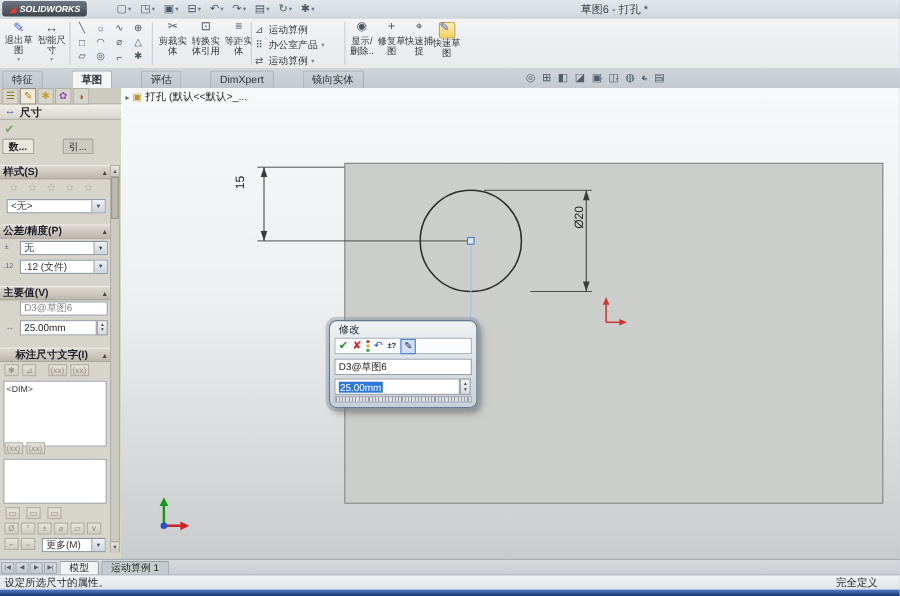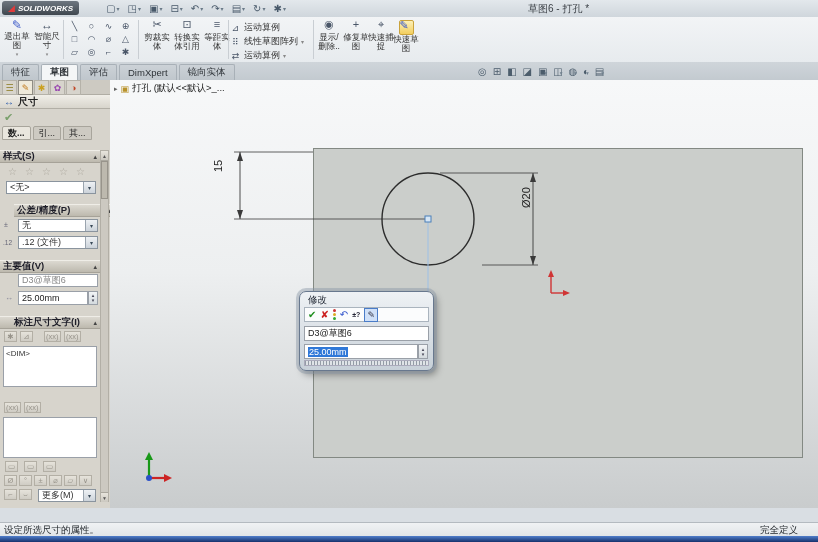--- a/index.html
+++ b/index.html
@@ -1,20 +1,20 @@
 <!DOCTYPE html>
 <html><head>
 <meta charset="utf-8">
 <style>
   html,body{margin:0;padding:0;}
   body{font-family:"Liberation Sans","DejaVu Sans",sans-serif;background:#9aa0a6;}
   .app{position:relative;width:818px;height:542px;background:#d9dee3;overflow:hidden;
        font-size:10px;color:#222;-webkit-font-smoothing:antialiased;}
   .abs{position:absolute;}
-  .row{display:flex;align-items:center;}
+  .row{display:flex;align-items:center;gap:24px;}
 
   
   .titlebar{left:0;top:0;width:818px;height:17px;background:linear-gradient(#e3e8ec,#cfd6dc);border-bottom:1px solid #b9c0c7;}
   .logo{left:2px;top:1px;height:14px;padding:0 6px;background:linear-gradient(#6d7680,#3f474f);
         border-radius:3px;color:#fff;font-size:8px;font-style:italic;font-weight:bold;display:flex;align-items:center;gap:3px;}
   .logo .mark{color:#e23b3b;font-size:9px;font-style:normal;}
   .qat{left:104px;top:1px;height:15px;display:flex;gap:4px;}
   .qbtn{display:flex;align-items:center;gap:1px;padding:0 2px;color:#48596a;font-size:10px;cursor:default;}
   .qbtn .dd{font-size:6px;color:#6a7a88;}
   .wtitle{left:528px;top:2px;font-size:10px;color:#3a3f45;}
@@ -224,21 +224,21 @@
       <span>体</span>
     </div>
     <div class="abs rsep" style="left:228px;"></div>
 
     <div class="abs g4row" style="top:4px;">
       <span class="bicon">⊿</span>
       <span>运动算例</span>
     </div>
     <div class="abs g4row" style="top:18px;">
       <span class="bicon">⠿</span>
-      <span>线性草图阵列</span>
+      <span>办公室产品</span>
       <span class="dd">▾</span>
     </div>
     <div class="abs g4row" style="top:32px;">
       <span class="bicon">⇄</span>
       <span>运动算例</span>
       <span class="dd">▾</span>
     </div>
     <div class="abs rsep" style="left:313px;"></div>
 
     <div class="abs g5item" style="left:316px;">
@@ -328,21 +328,21 @@
       <span class="grayico">☆</span>
       <span class="grayico">☆</span>
       <span class="grayico">☆</span>
       <span class="grayico">☆</span>
     </div>
     <div class="drop" style="left:6px;top:101px;width:90px;">
       <span>&lt;无&gt;</span>
       <span class="dbtn">▾</span>
     </div>
 
-    <div class="abs sechead" style="left:14px;top:124px;">
+    <div class="abs sechead" style="left:0;top:124px;">
       <span>公差/精度(P)</span>
       <span class="pin">▴</span>
     </div>
     <span class="abs" style="left:4px;top:141px;font-size:7px;color:#667;">±</span>
     <div class="drop" style="left:18px;top:139px;width:80px;">
       <span>无</span>
       <span class="dbtn">▾</span>
     </div>
     <span class="abs" style="left:3px;top:159px;font-size:6.5px;color:#667;">.12</span>
     <div class="drop" style="left:18px;top:156px;width:80px;">
@@ -375,21 +375,21 @@
       </div>
     <div class="minibtn" style="left:20px;top:251px;">
         <span>⊿</span>
       </div>
     <div class="minibtn" style="left:44px;top:251px;">
         <span>(xx)</span>
       </div>
     <div class="minibtn" style="left:64px;top:251px;">
         <span>(xx)</span>
       </div>
-    <div class="ta" style="left:3px;top:266px;width:94px;height:41px;">
+    <div class="ta" style="left:3px;top:266px;width:94px;height:60px;">
       <span>&lt;DIM&gt;</span>
     </div>
     <div class="minibtn" style="left:4px;top:322px;">
         <span>(xx)</span>
       </div>
     <div class="minibtn" style="left:24px;top:322px;">
         <span>(xx)</span>
       </div>
     <div class="ta" style="left:3px;top:337px;width:94px;height:41px;"></div>
     <div class="minibtn" style="left:5px;top:381px;width:13px;">
@@ -501,20 +501,40 @@
         <span class="sel">25.00mm</span>
       </div>
       <div class="spin" style="left:118px;top:52px;height:15px;">
         <span>▴</span>
         <span>▾</span>
       </div>
       <div class="abs wheel"></div>
     </div>
   </div>
 
+  <div class="abs mtabs">
+    <span class="navb">
+        <span>|◀</span>
+      </span>
+    <span class="navb">
+        <span>◀</span>
+      </span>
+    <span class="navb">
+        <span>▶</span>
+      </span>
+    <span class="navb">
+        <span>▶|</span>
+      </span>
+    <span class="mtab active">
+        <span>模型</span>
+      </span>
+    <span class="mtab">
+        <span>运动算例 1</span>
+      </span>
+  </div>
 
   <div class="abs statusbar">
     <span class="abs" style="left:4px;top:1px;">设定所选尺寸的属性。</span>
     <span class="abs" style="right:20px;top:1px;">完全定义</span>
   </div>
 
   <div class="abs taskbar"></div>
 </div>
 
 </body></html>

